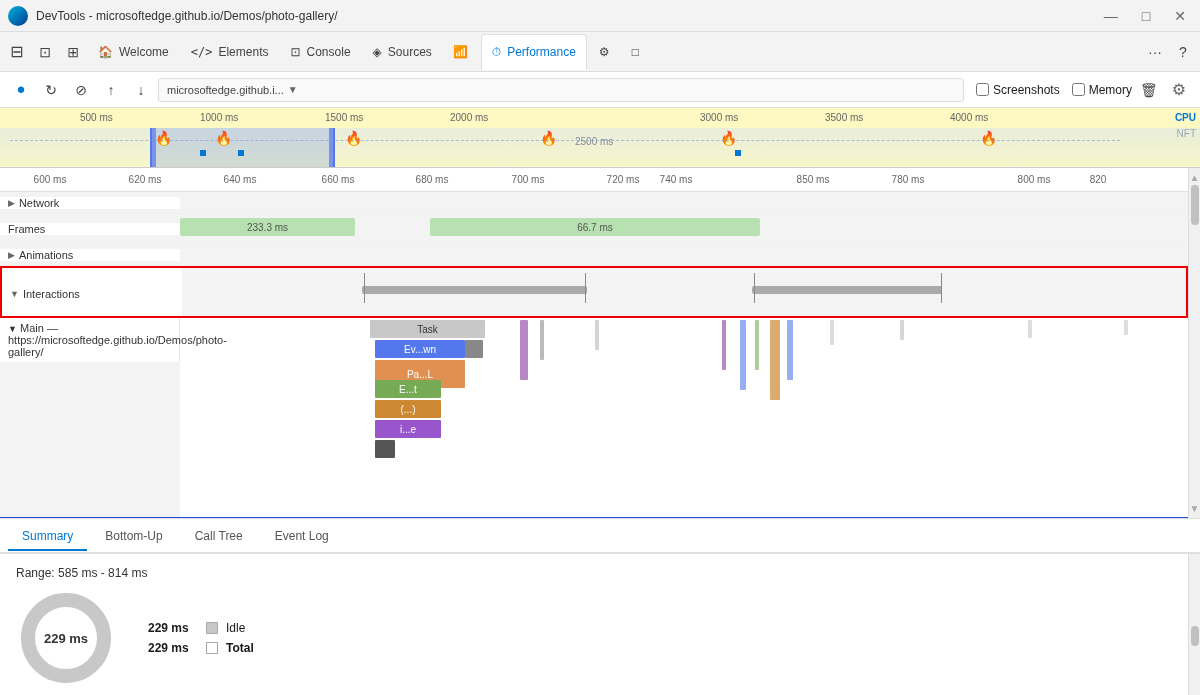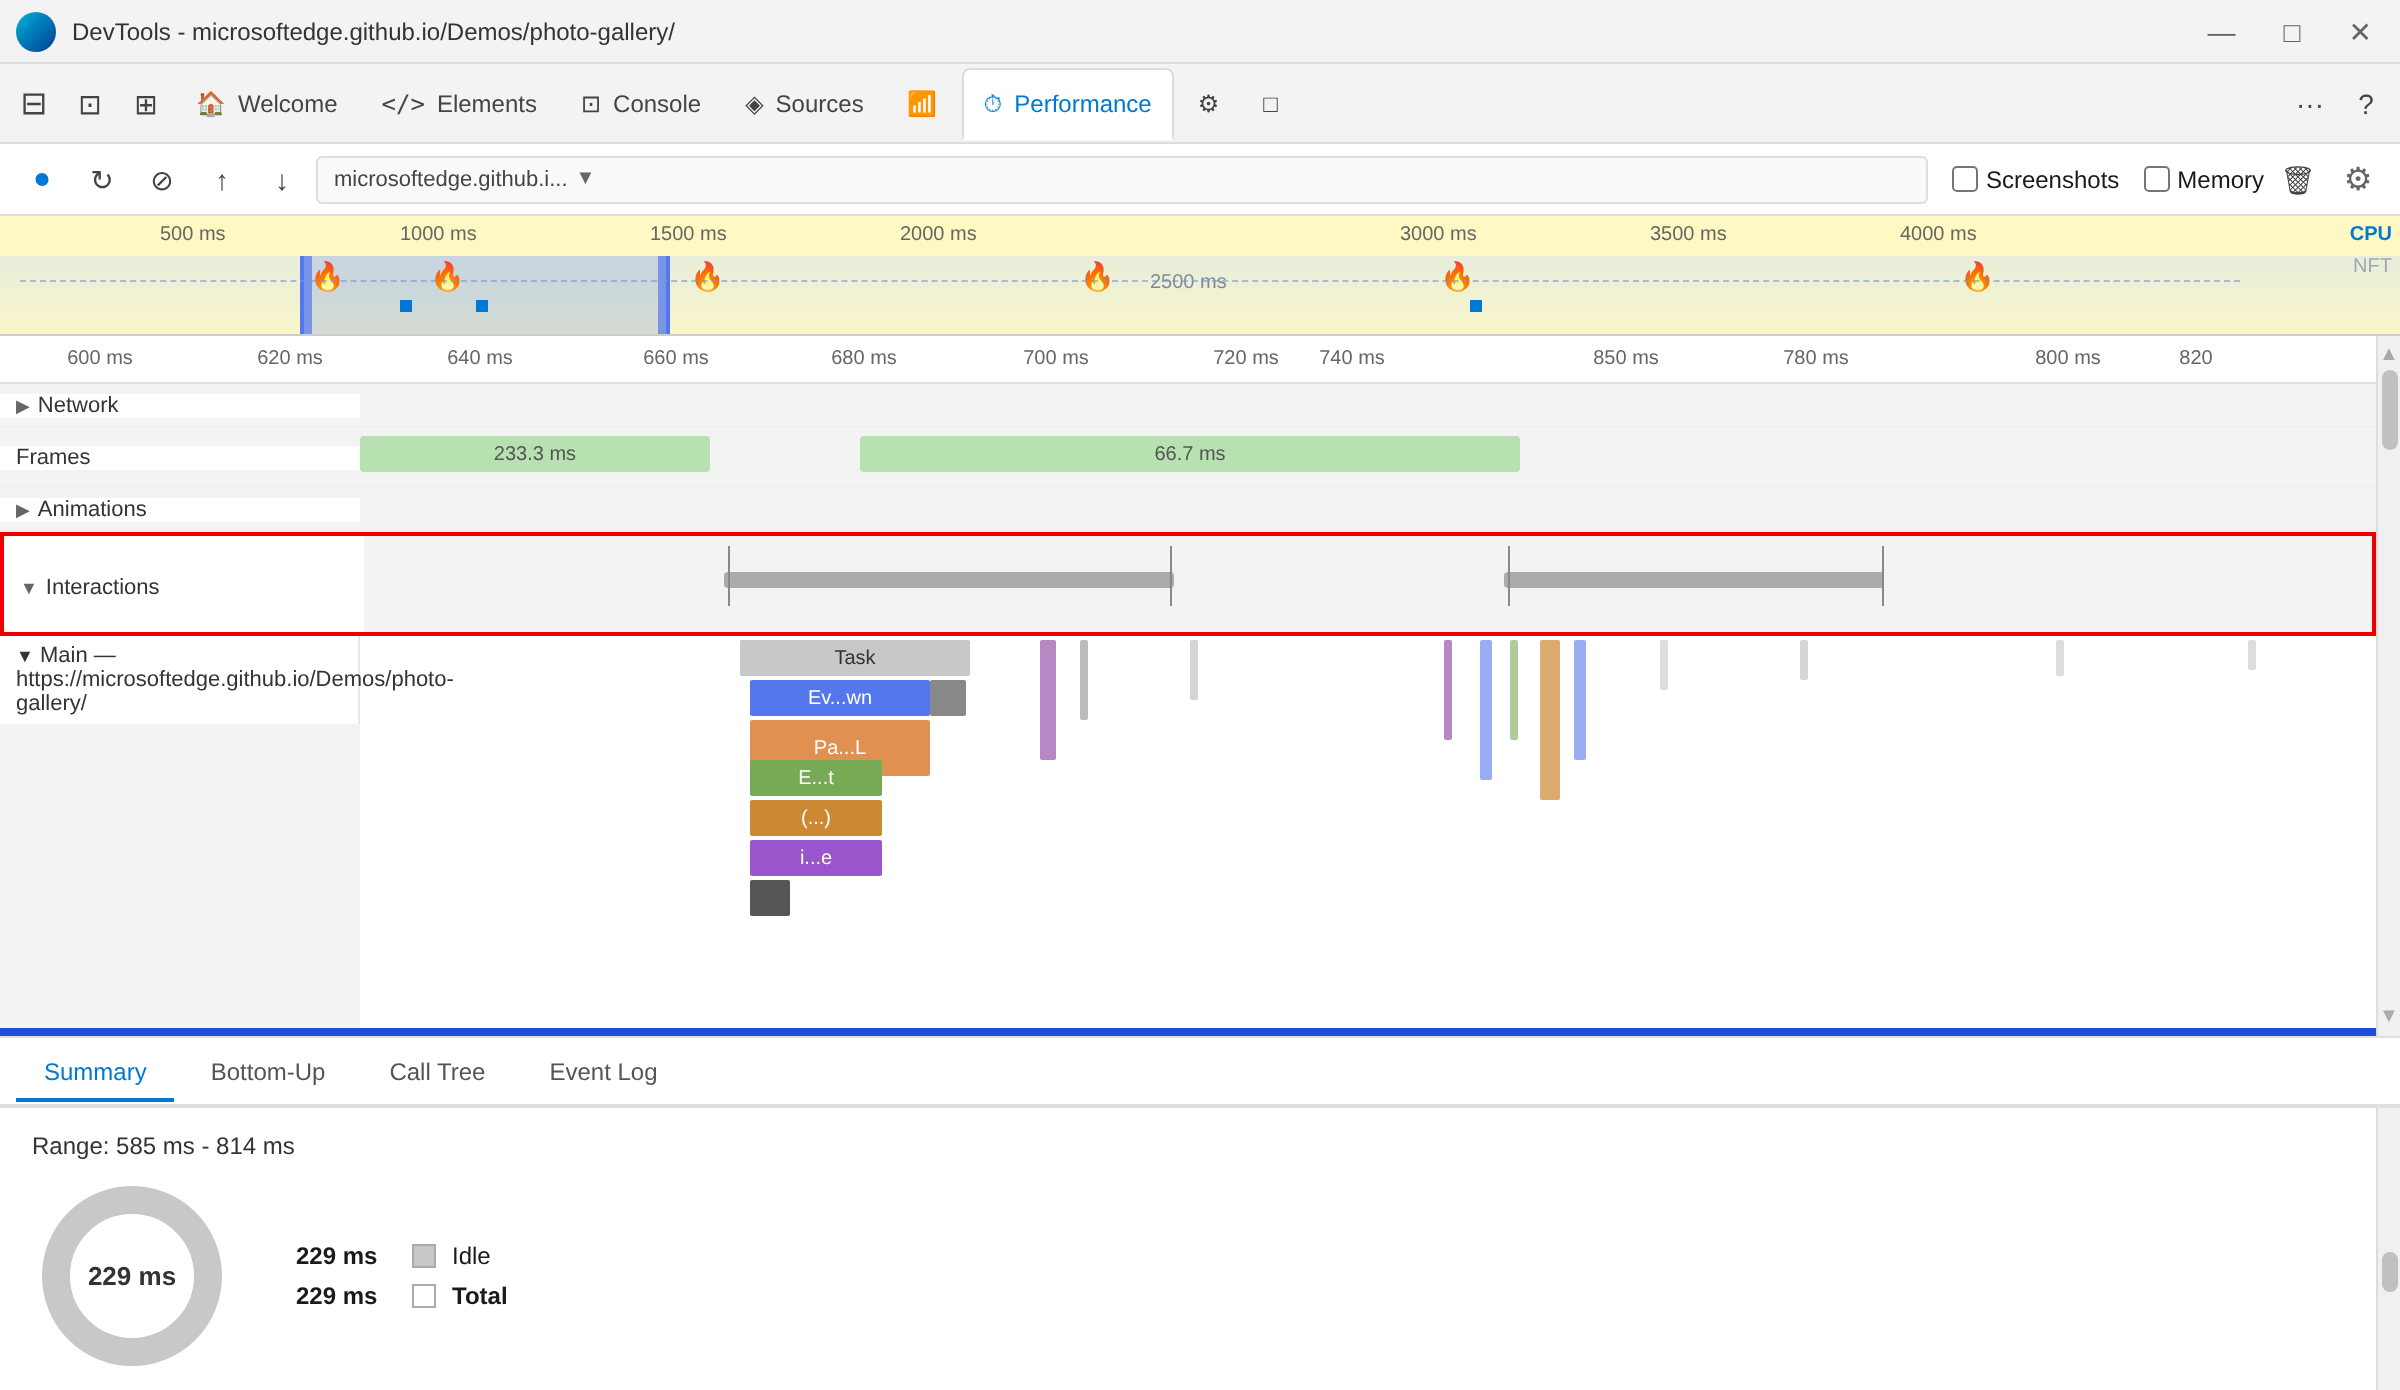--- a/index.html
+++ b/index.html
@@ -194,21 +194,21 @@
       position: absolute;
       height: 8px;
       top: 22px;
       background: #aaa;
       border-radius: 2px;
     }
     .main-thread-row {
       height: 200px;
       display: flex;
       align-items: flex-start;
-      border-bottom: 4px solid #1d4ed8;
+      border-bottom: 1px solid #1d4ed8;
       position: relative;
       justify-content: center;
     }
     .main-label {
       width: 180px;
       min-width: 180px;
       padding: 4px 8px;
       font-size: 11px;
       color: #333;
       background: #fff;

